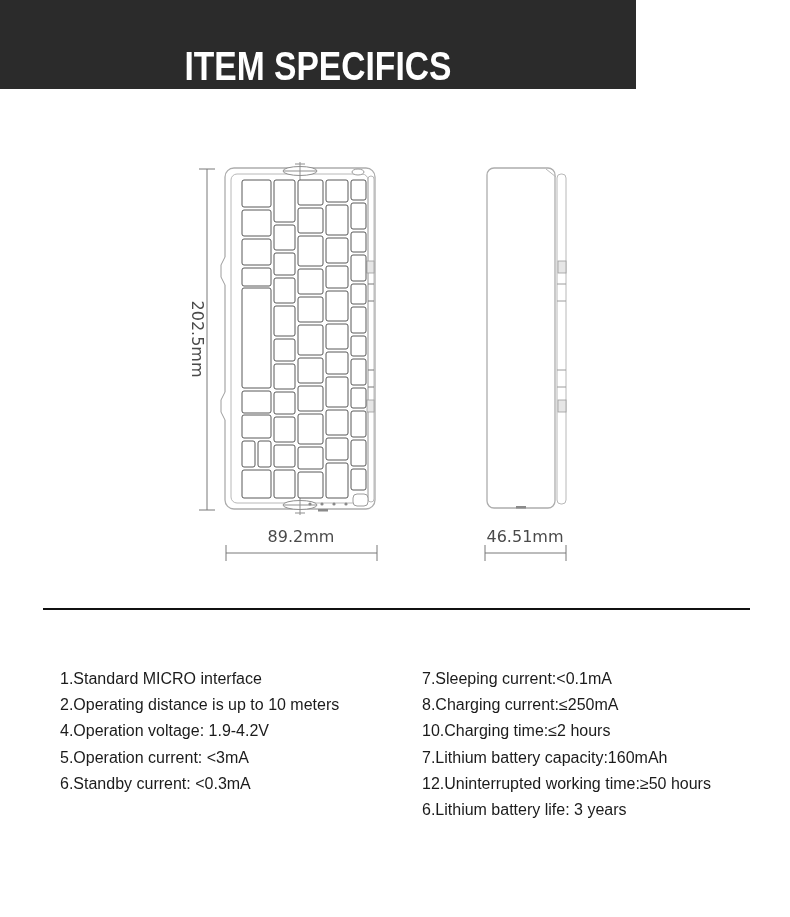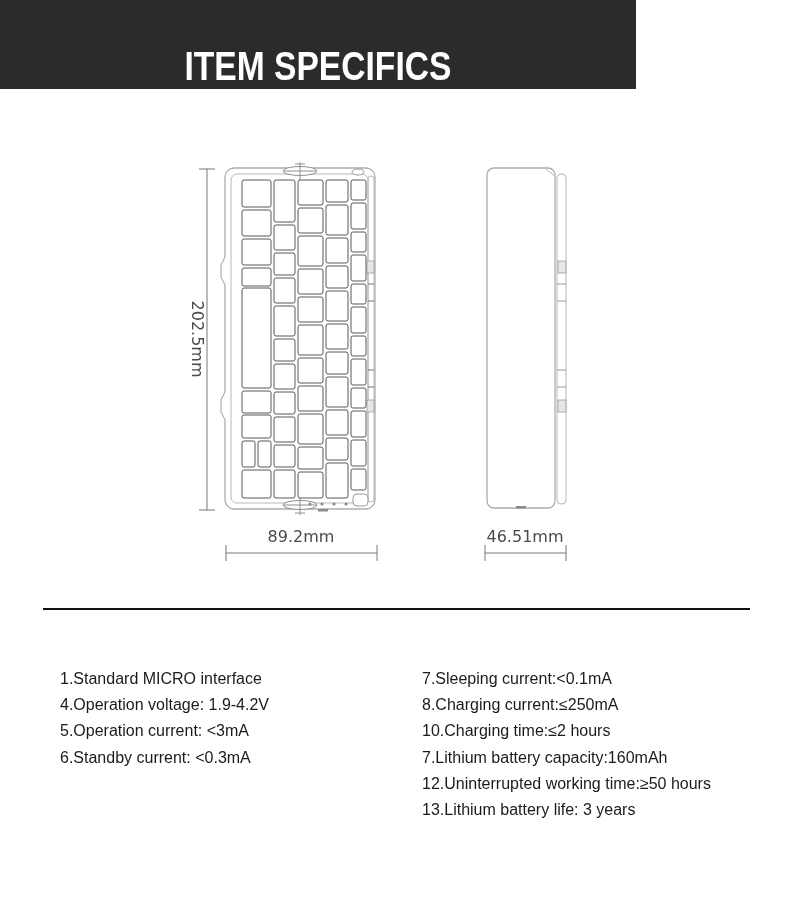--- a/index.html
+++ b/index.html
@@ -183,27 +183,28 @@
       <line class="dim" x1="566" y1="545" x2="566" y2="561"></line>
       <text class="dimtext" x="525" y="542" text-anchor="middle">46.51mm</text>
     </g>
   </svg>
 
   <div class="separator"></div>
 
   <div class="specs">
     <ul class="spec-col left">
       <li>1.Standard MICRO interface</li>
+      <li>2.Operating distance is up to 10 meters</li>
       <li>4.Operation voltage: 1.9-4.2V</li>
       <li>5.Operation current: &lt;3mA</li>
       <li>6.Standby current: &lt;0.3mA</li>
     </ul>
     <ul class="spec-col right">
       <li>7.Sleeping current:&lt;0.1mA</li>
       <li>8.Charging current:≤250mA</li>
       <li>10.Charging time:≤2 hours</li>
       <li>7.Lithium battery capacity:160mAh</li>
       <li>12.Uninterrupted working time:≥50 hours</li>
-      <li>13.Lithium battery life: 3 years</li>
+      <li>6.Lithium battery life: 3 years</li>
     </ul>
   </div>
 
 </div>
 
 </body></html>

